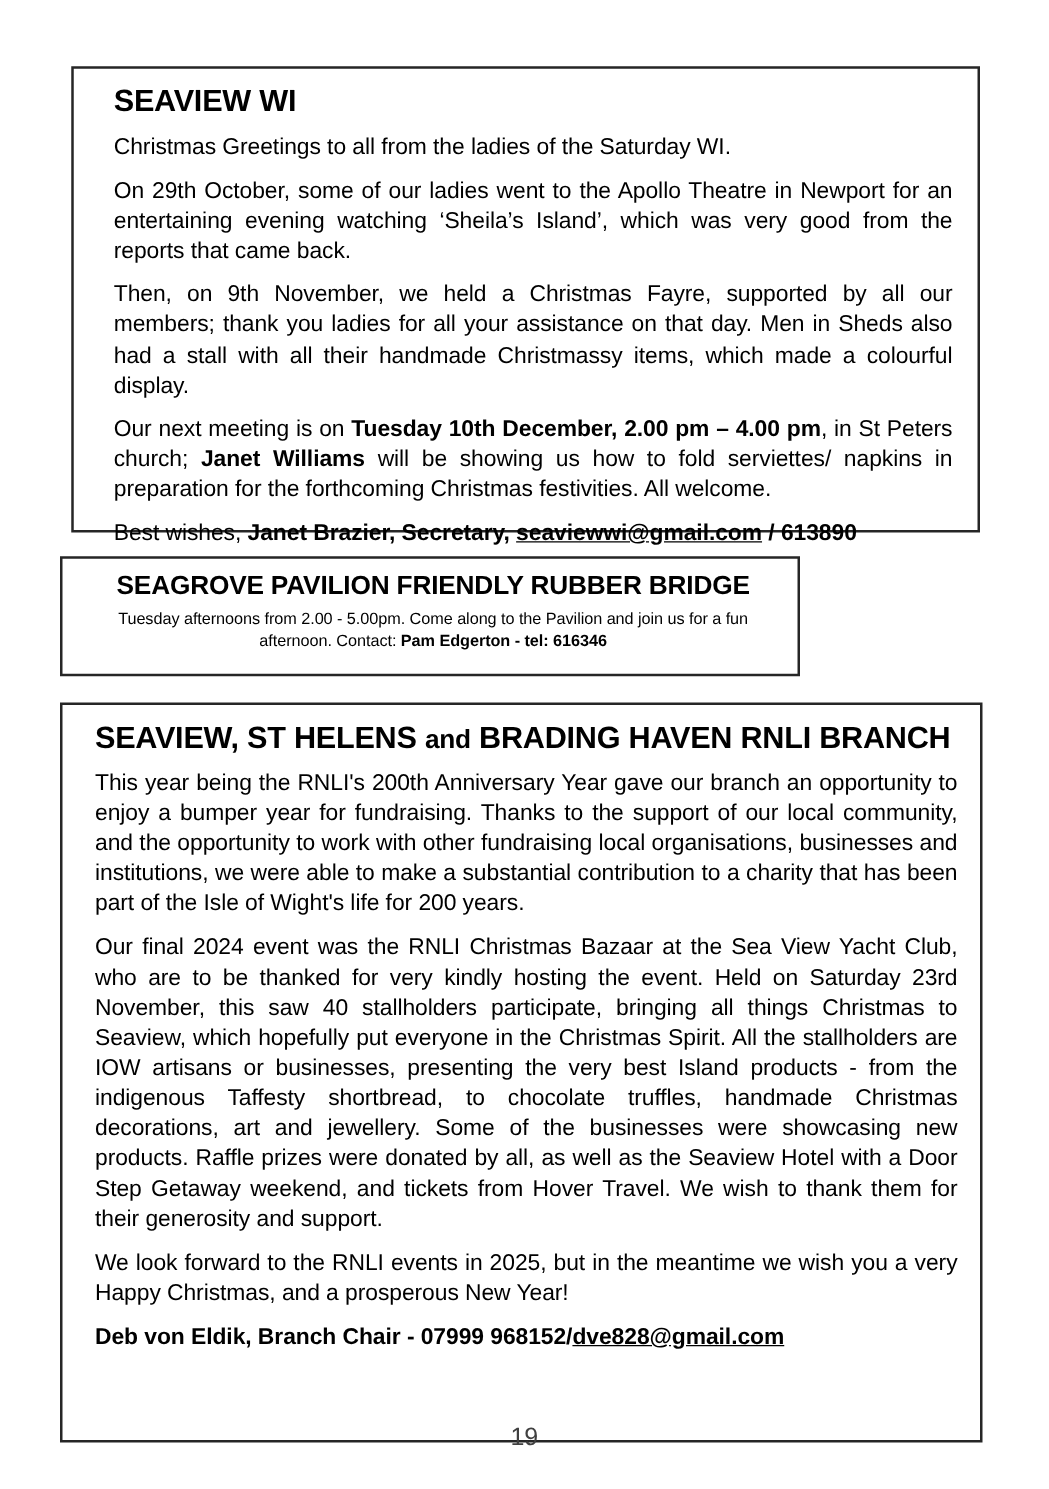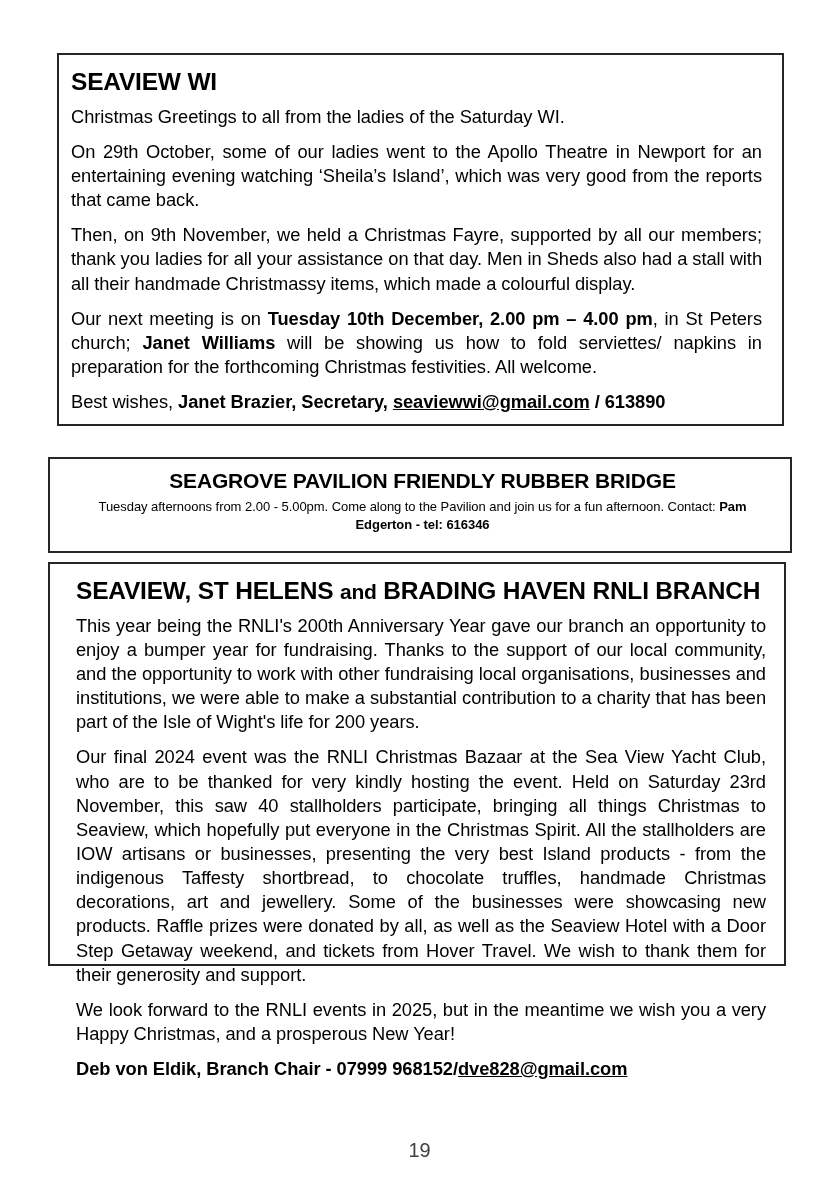--- a/index.html
+++ b/index.html
@@ -29,39 +29,38 @@
     background: #ffffff;
     box-sizing: border-box;
   }
 
   
   #box-wi {
     left: 57px;
     top: 53px;
     width: 727px;
     height: 373px;
-    padding: 12px 20px 10px 12px;
+    padding: 12px 20px 10px 32px;
   }
 
   
   #box-bridge {
     left: 48px;
     top: 445px;
-    width: 744px;
+    width: 592px;
     height: 96px;
     padding: 8px 14px 8px 19px;
-    margin-top: 12px;
   }
 
   
   #box-rnli {
     left: 48px;
     top: 562px;
     width: 738px;
-    height: 404px;
+    height: 592px;
     padding: 12px 18px 8px 26px;
   }
 
   h1.section-title {
     font-size: 24.5px;
     font-weight: bold;
     letter-spacing: -0.2px;
     margin: 2px 0 10px 0;
     line-height: 1.05;
   }

